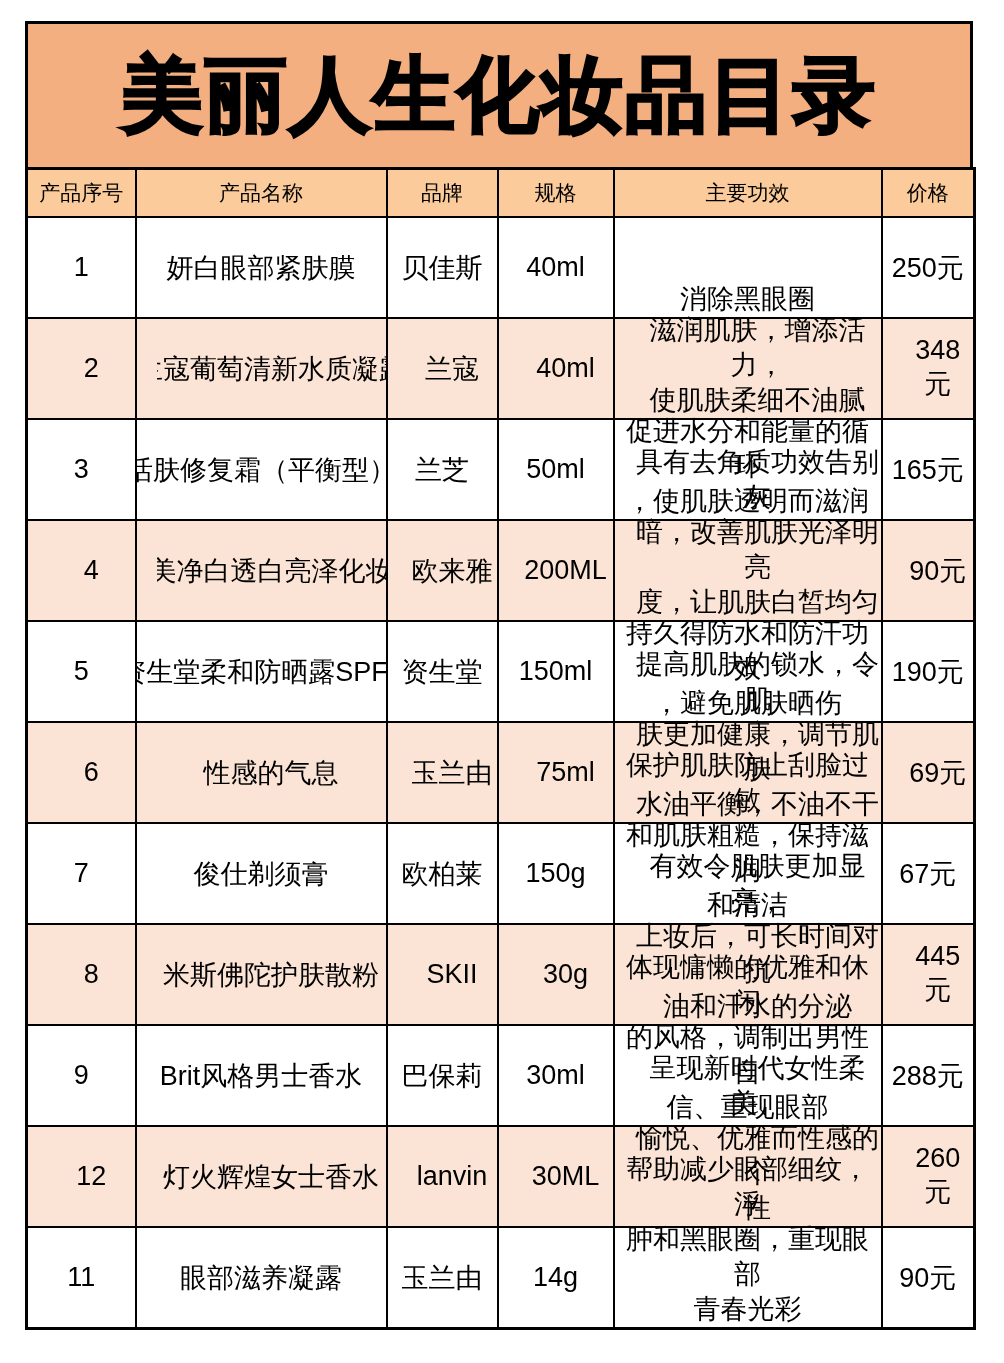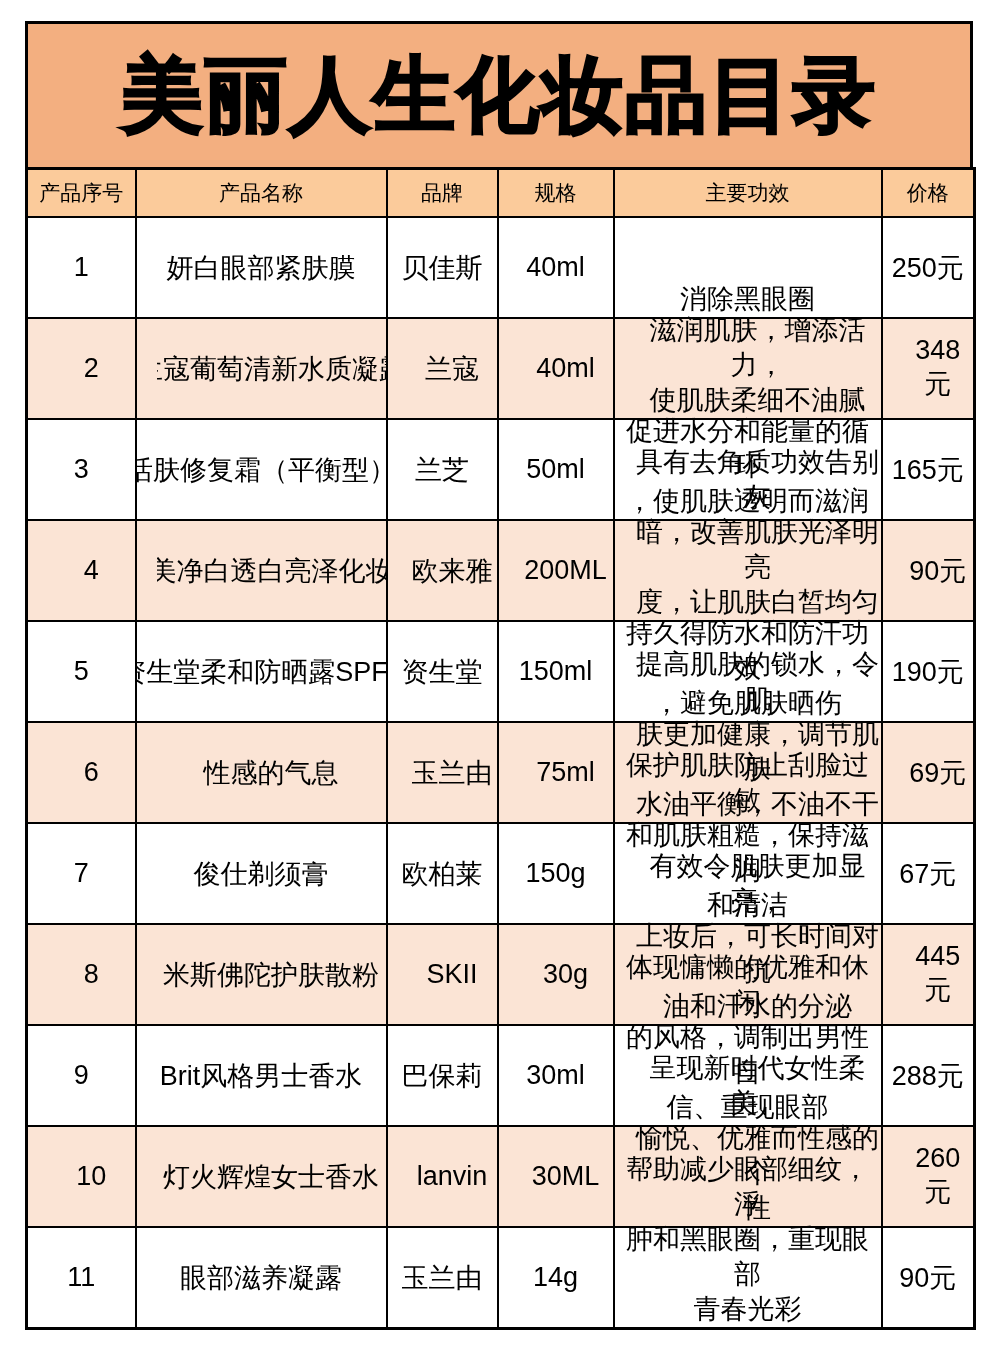--- a/index.html
+++ b/index.html
@@ -266,21 +266,21 @@
             <td class="c-effect">
               <div class="fit">
                 <span>体现慵懒的优雅和休闲
 的风格，调制出男性自
 信、重现眼部</span>
               </div>
             </td>
             <td class="c-price">288元</td>
           </tr>
           <tr class="alt">
-            <td class="c-no">10</td>
+            <td class="c-no">12</td>
             <td class="c-name">
               <div class="clip">
                 <span>灯火辉煌女士香水</span>
               </div>
             </td>
             <td class="c-brand">lanvin</td>
             <td class="c-spec">30ML</td>
             <td class="c-effect">
               <div class="fit">
                 <span>呈现新时代女性柔美、

